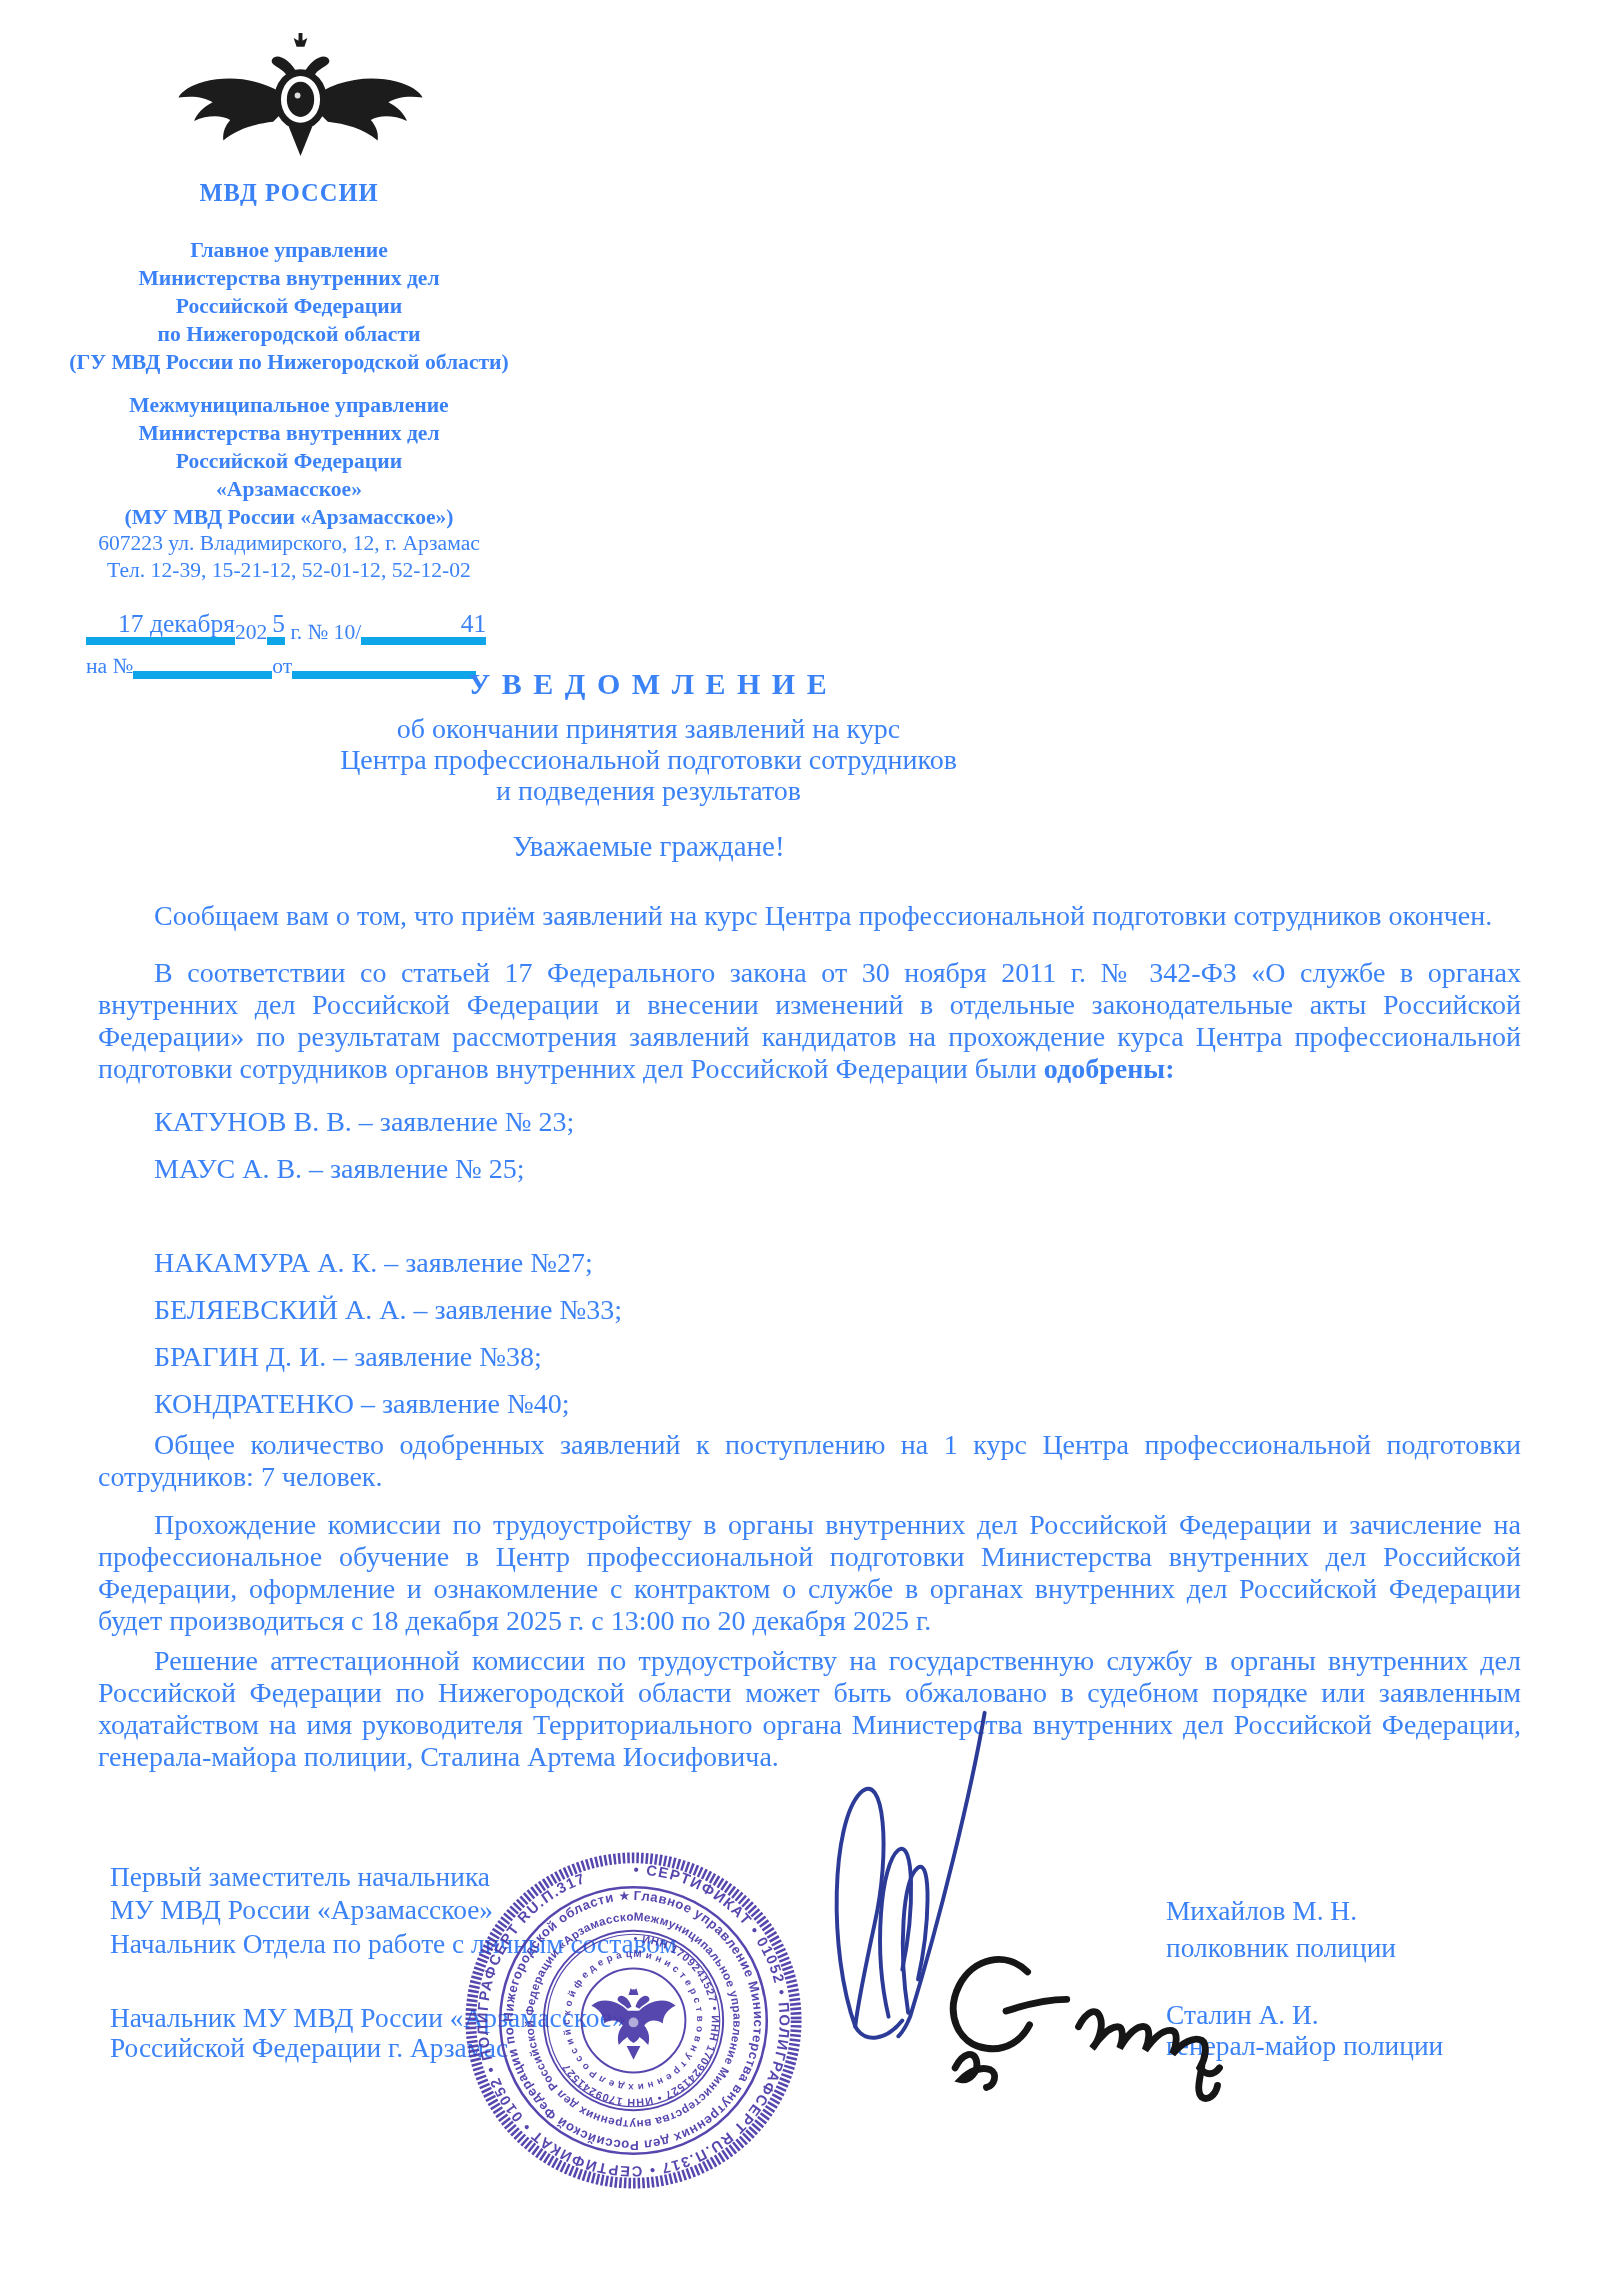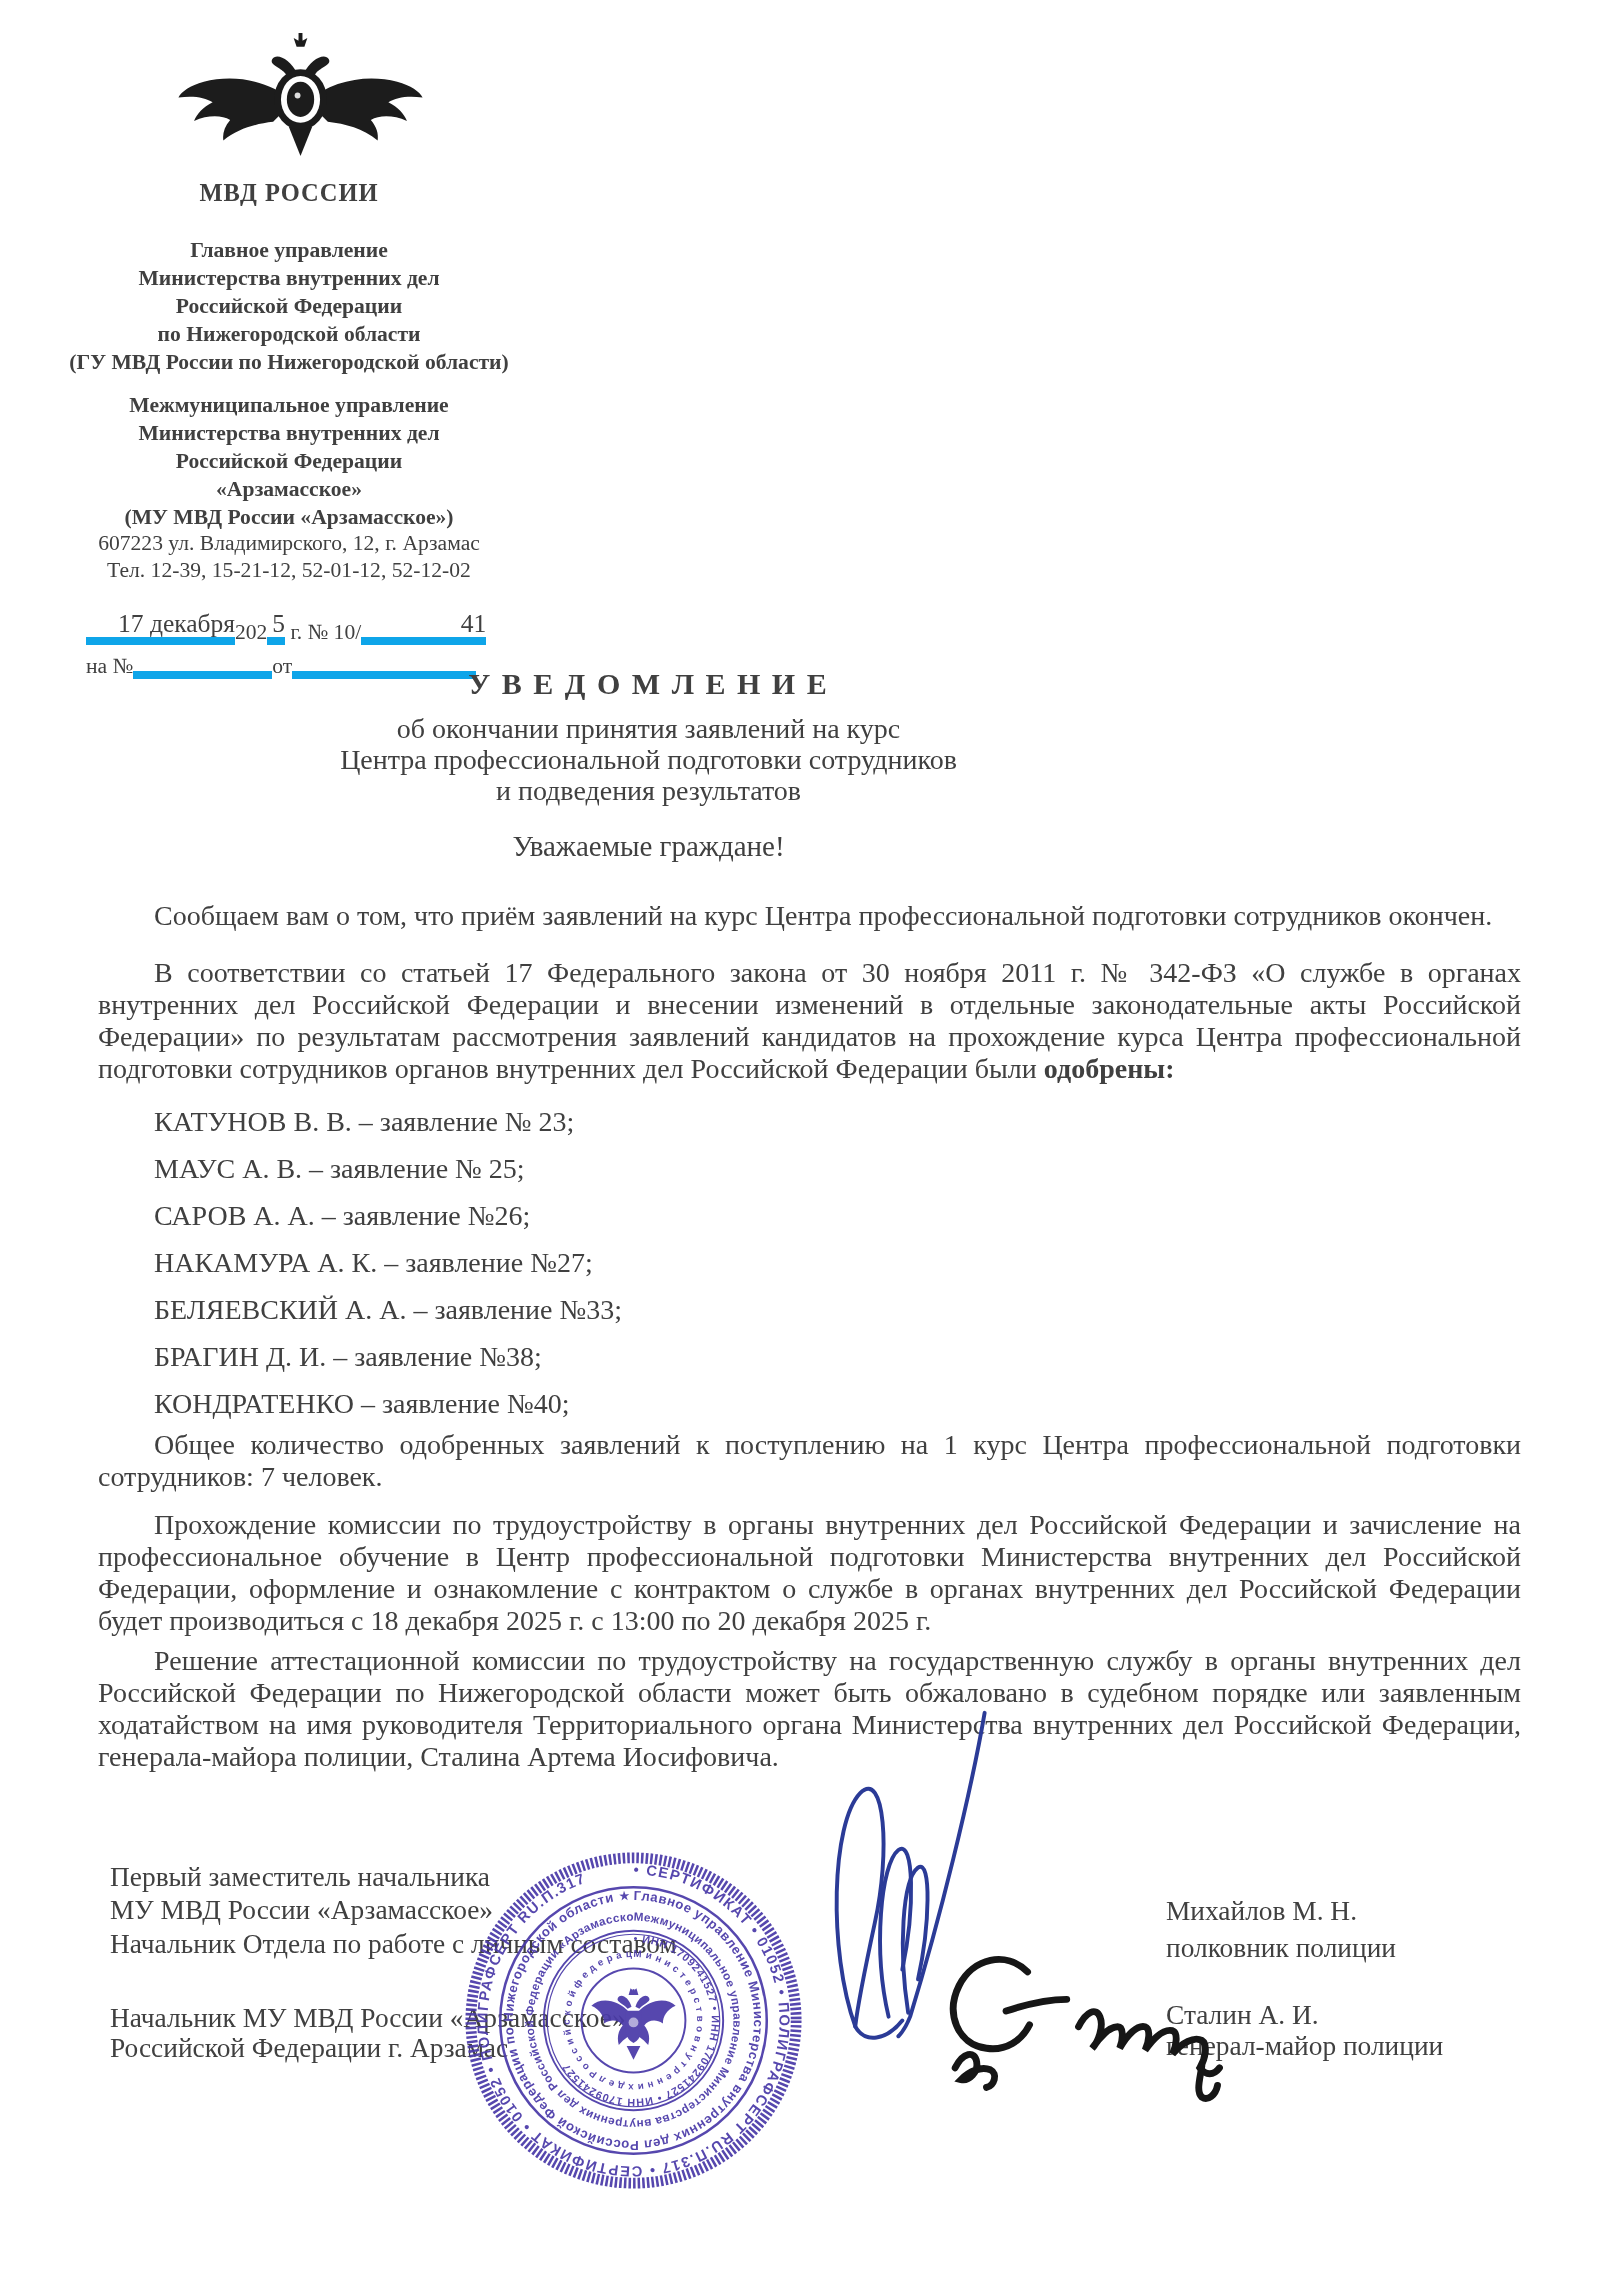--- a/index.html
+++ b/index.html
@@ -2,21 +2,21 @@
 <html style="--stamp: #4a3aa8; --sig-blue: #2b3b97; --sig-black: #161616; --text: #000000;"><head>
 <meta charset="utf-8">
 <style>
   html,body{margin:0;padding:0;background:#8a8a8a;}
   .page{
     position:relative;
     width:1621px;height:2293px;
     margin:0 auto;
     background:#ffffff;
     font-family:"Liberation Serif","DejaVu Serif",serif;
-    color:#404040;
+    color:#3b82f6;
     overflow:hidden;
   }
   .abs{position:absolute;}
   
   .hdr-col{left:39px;width:500px;text-align:center;}
   .agency{top:179px;font-size:24.5px;font-weight:bold;letter-spacing:1px;}
   .orgblock{font-size:21.6px;font-weight:bold;line-height:28px;}
   .org-main{top:236px;}
   .org-local{top:391px;}
   .addr{font-size:21.6px;line-height:26.5px;}
@@ -131,21 +131,20 @@
   <div class="abs ttl sub3">и подведения результатов</div>
   <div class="abs ttl sub2">Центра профессиональной подготовки сотрудников</div>
   <div class="abs ttl salut">Уважаемые граждане!</div>
 
   <div class="abs para p1">Сообщаем вам о том, что приём заявлений на курс Центра профессиональной подготовки сотрудников окончен.</div>
 
   <div class="abs para p2"><span>В соответствии со статьей 17 Федерального закона от 30 ноября 2011 г. № 342-ФЗ «О службе в органах внутренних дел Российской Федерации и внесении изменений в отдельные законодательные акты Российской Федерации» по результатам рассмотрения заявлений кандидатов на прохождение курса Центра профессиональной подготовки сотрудников органов внутренних дел Российской Федерации были </span><span class="bold">одобрены:</span></div>
 
   <div class="abs applicant" style="top:1106px;">КАТУНОВ В. В. – заявление № 23;</div>
   <div class="abs applicant" style="top:1153px;">МАУС А. В. – заявление № 25;</div>
-  <div class="abs applicant" style="top:1200px;">САРОВ А. А. – заявление №26;</div>
   <div class="abs applicant" style="top:1247px;">НАКАМУРА А. К. – заявление №27;</div>
   <div class="abs applicant" style="top:1294px;">БЕЛЯЕВСКИЙ А. А. – заявление №33;</div>
   <div class="abs applicant" style="top:1341px;">БРАГИН Д. И. – заявление №38;</div>
   <div class="abs applicant" style="top:1388px;">КОНДРАТЕНКО – заявление №40;</div>
 
   <div class="abs para p3">Общее количество одобренных заявлений к поступлению на 1 курс Центра профессиональной подготовки сотрудников: 7 человек.</div>
   <div class="abs para p4">Прохождение комиссии по трудоустройству в органы внутренних дел Российской Федерации и зачисление на профессиональное обучение в Центр профессиональной подготовки Министерства внутренних дел Российской Федерации, оформление и ознакомление с контрактом о службе в органах внутренних дел Российской Федерации будет производиться с 18 декабря 2025 г. с 13:00 по 20 декабря 2025 г.</div>
   <div class="abs para p5">Решение аттестационной комиссии по трудоустройству на государственную службу в органы внутренних дел Российской Федерации по Нижегородской области может быть обжаловано в судебном порядке или заявленным ходатайством на имя руководителя Территориального органа Министерства внутренних дел Российской Федерации, генерала-майора полиции, Сталина Артема Иосифовича.</div>
 
   <div class="abs sigline sig-left sl1">Первый заместитель начальника</div>

